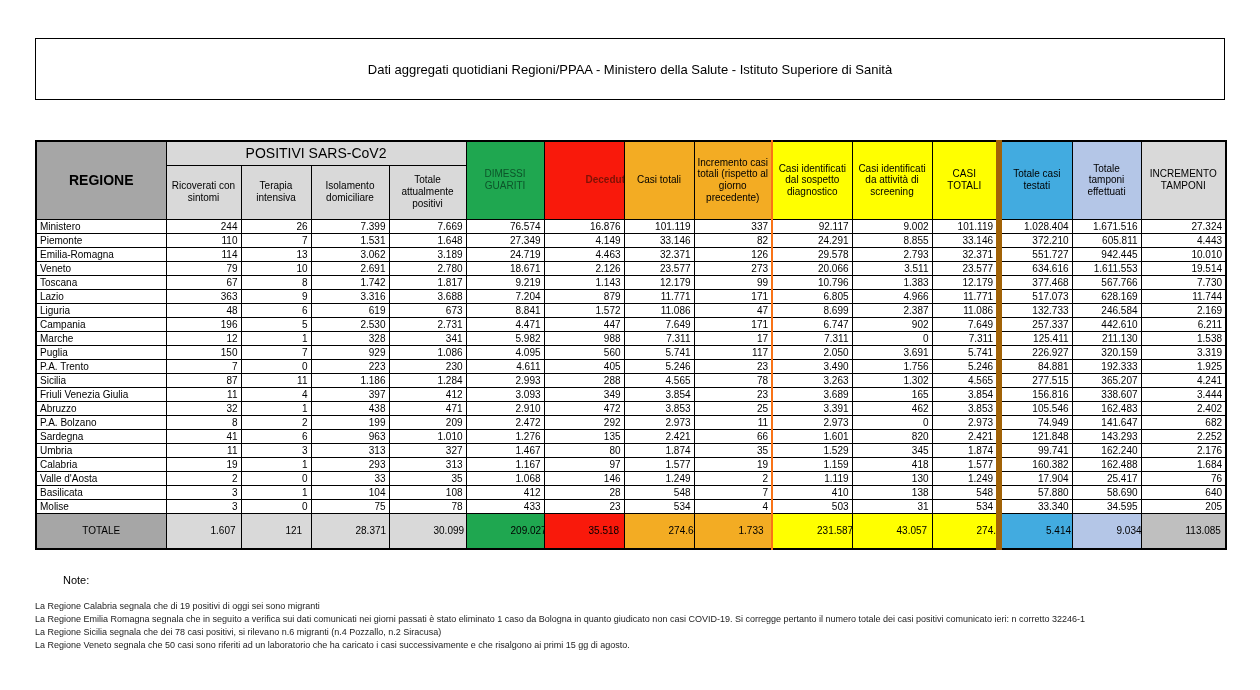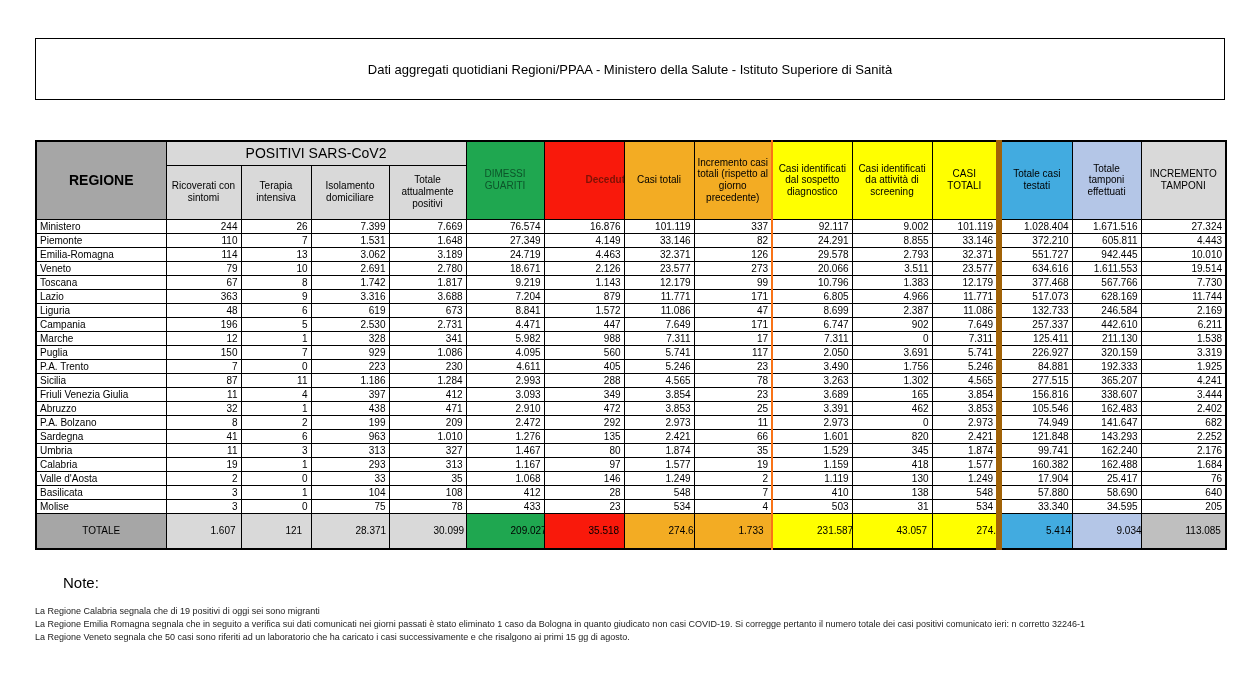--- a/index.html
+++ b/index.html
@@ -72,21 +72,21 @@
   tr.total-row td.c6 { background: var(--red, #F9190B); }
   tr.total-row td.c7, tr.total-row td.c8 { background: var(--orange, #F3AC23); }
   tr.total-row td.c9, tr.total-row td.c10, tr.total-row td.c11 { background: var(--yellow, #FFFF00); }
   tr.total-row td.c12 { background: var(--blue, #42ABE0); }
   tr.total-row td.c13 { background: var(--light_blue, #B4C6E7); }
   tr.total-row td.c14 { background: var(--total_gray, #BFBFBF); }
   tr.total-row td.num-cell { text-align: left; vertical-align: middle; padding-left: 44px; }
 
   
   .notes { margin-top: 24px; }
-  .note-heading { font-size: 15px; margin-bottom: 14px; padding-left: 28px; }
+  .note-heading { font-size: 11px; margin-bottom: 14px; padding-left: 28px; }
   .note-line { font-size: 9px; line-height: 1.45; color: #222; }
 </style>
 </head>
 <body>
 
 <div class="page">
 
   <div class="title-box">
     <div class="title-line">Dati aggregati quotidiani Regioni/PPAA - Ministero della Salute - Istituto Superiore di Sanità</div>
   </div>
@@ -508,16 +508,17 @@
           <td class="c13 num-cell">9.034.743</td>
           <td class="c14 num-cell">113.085</td>
         </tr>
       </tfoot>
   </table>
 
   <div class="notes">
     <div class="note-heading">Note:</div>
     <div class="note-line">La Regione Calabria segnala che  di 19 positivi di oggi sei sono migranti</div>
     <div class="note-line">La Regione Emilia Romagna segnala che in seguito a verifica sui dati comunicati nei giorni passati è stato eliminato 1 caso da Bologna in quanto giudicato non casi COVID-19. Si corregge pertanto il numero totale dei casi positivi comunicato ieri: n corretto 32246-1</div>
+    <div class="note-line">La Regione Sicilia segnala che dei 78 casi positivi, si rilevano n.6 migranti (n.4 Pozzallo, n.2 Siracusa)</div>
     <div class="note-line">La Regione Veneto segnala che 50 casi sono riferiti ad un laboratorio che ha caricato i casi successivamente e che risalgono ai primi 15 gg di agosto.</div>
   </div>
 
 </div>
 
 </body></html>

